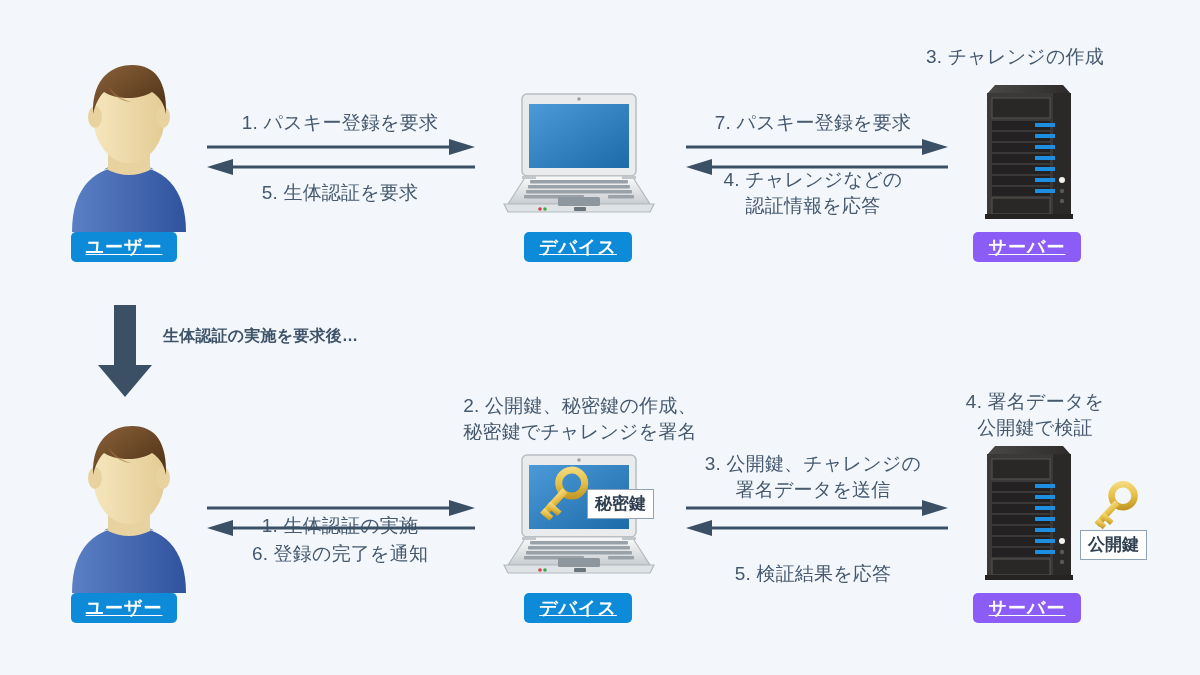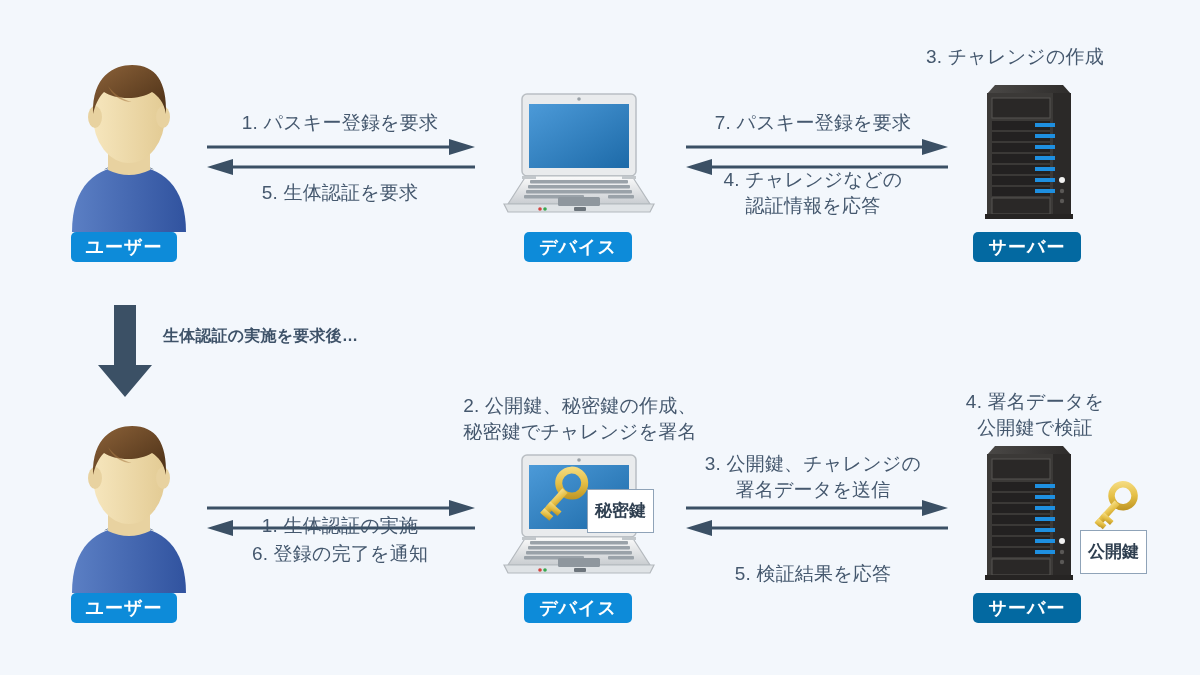--- a/index.html
+++ b/index.html
@@ -40,40 +40,41 @@
   
   .pill {
     height: 30px;
     line-height: 30px;
     border-radius: 5px;
     color: #ffffff;
     font-size: 18px;
     font-weight: bold;
     text-align: center;
     letter-spacing: 1px;
+    text-decoration: underline;
   }
   .pill.blue  { background: #0d8bd9; }
-  .pill.green { background: #0369a1; }
+  .pill.green { background: #8b5cf6; }
 
   
   .arrow-row { height: 18px; }
   .arrow-row svg { display: block; }
 
   
   .down-arrow svg { display: block; }
 
   
   .keybox {
     background: #ffffff;
     border: 1px solid #8fa3b8;
     color: #2f3f50;
     font-size: 17px;
     font-weight: bold;
     text-align: center;
-    padding: 10px 7px;
+    padding: 3px 7px;
     line-height: 22px;
     white-space: nowrap;
   }
 </style>
 </head>
 <body>
 
 <div id="stage">
 
   <div class="abs" style="left:68px; top:62px; width:122px; height:170px;">

